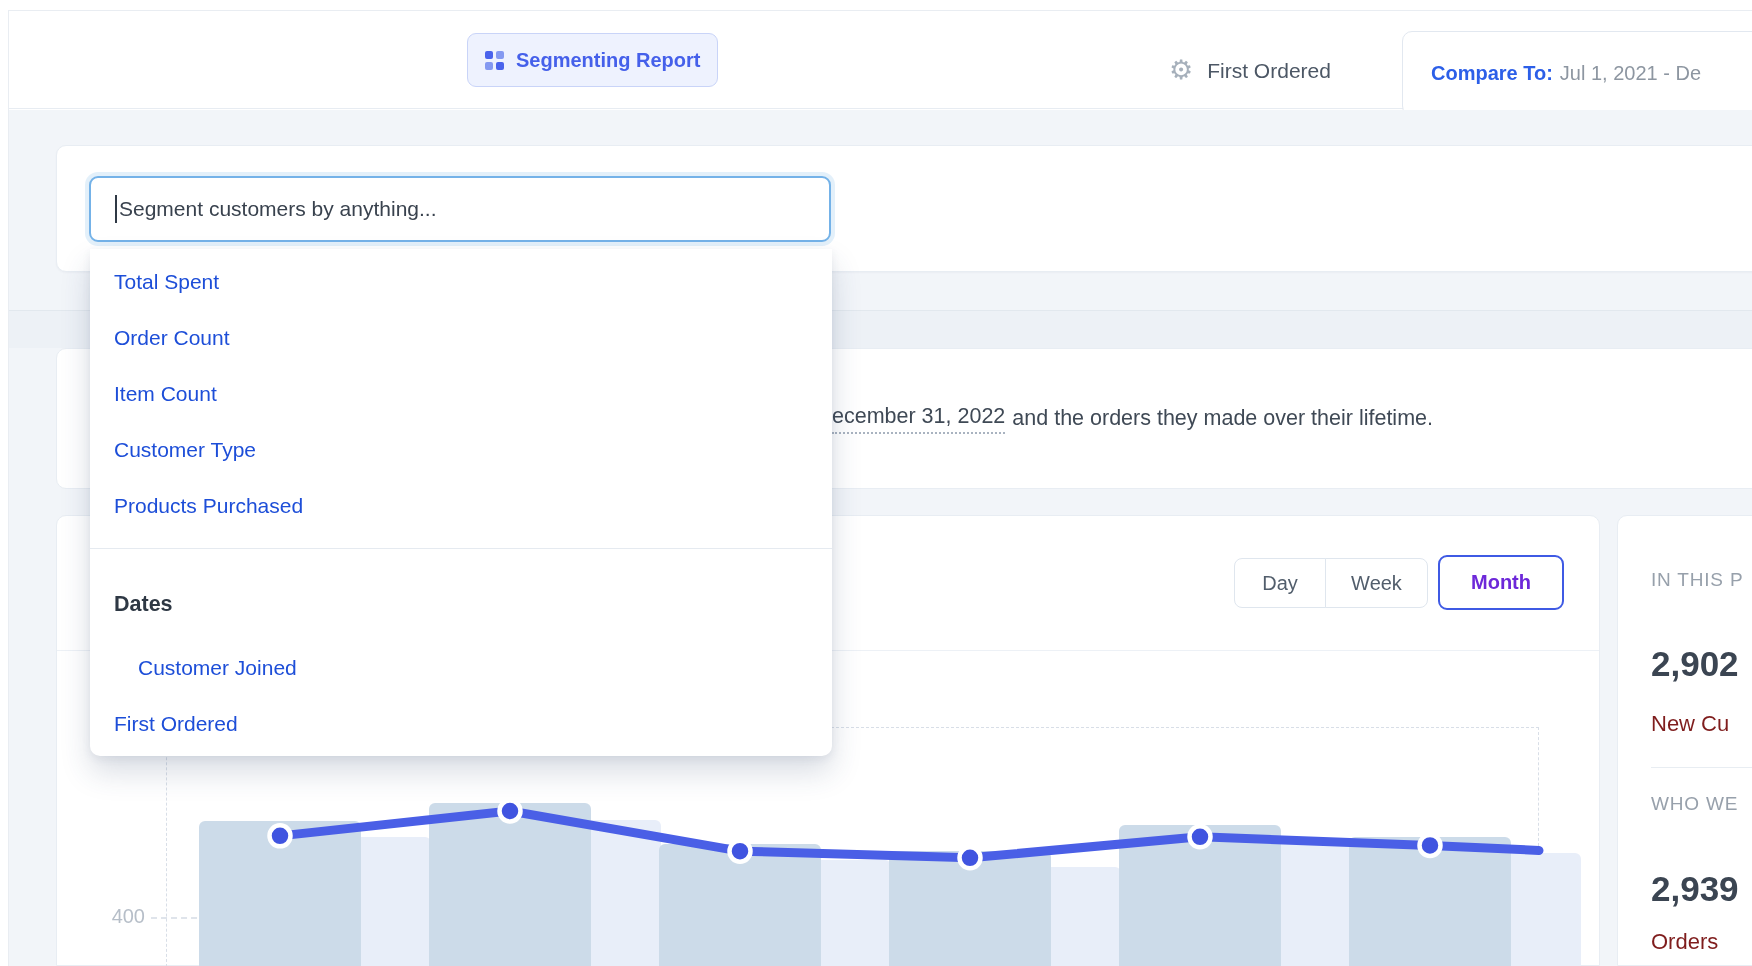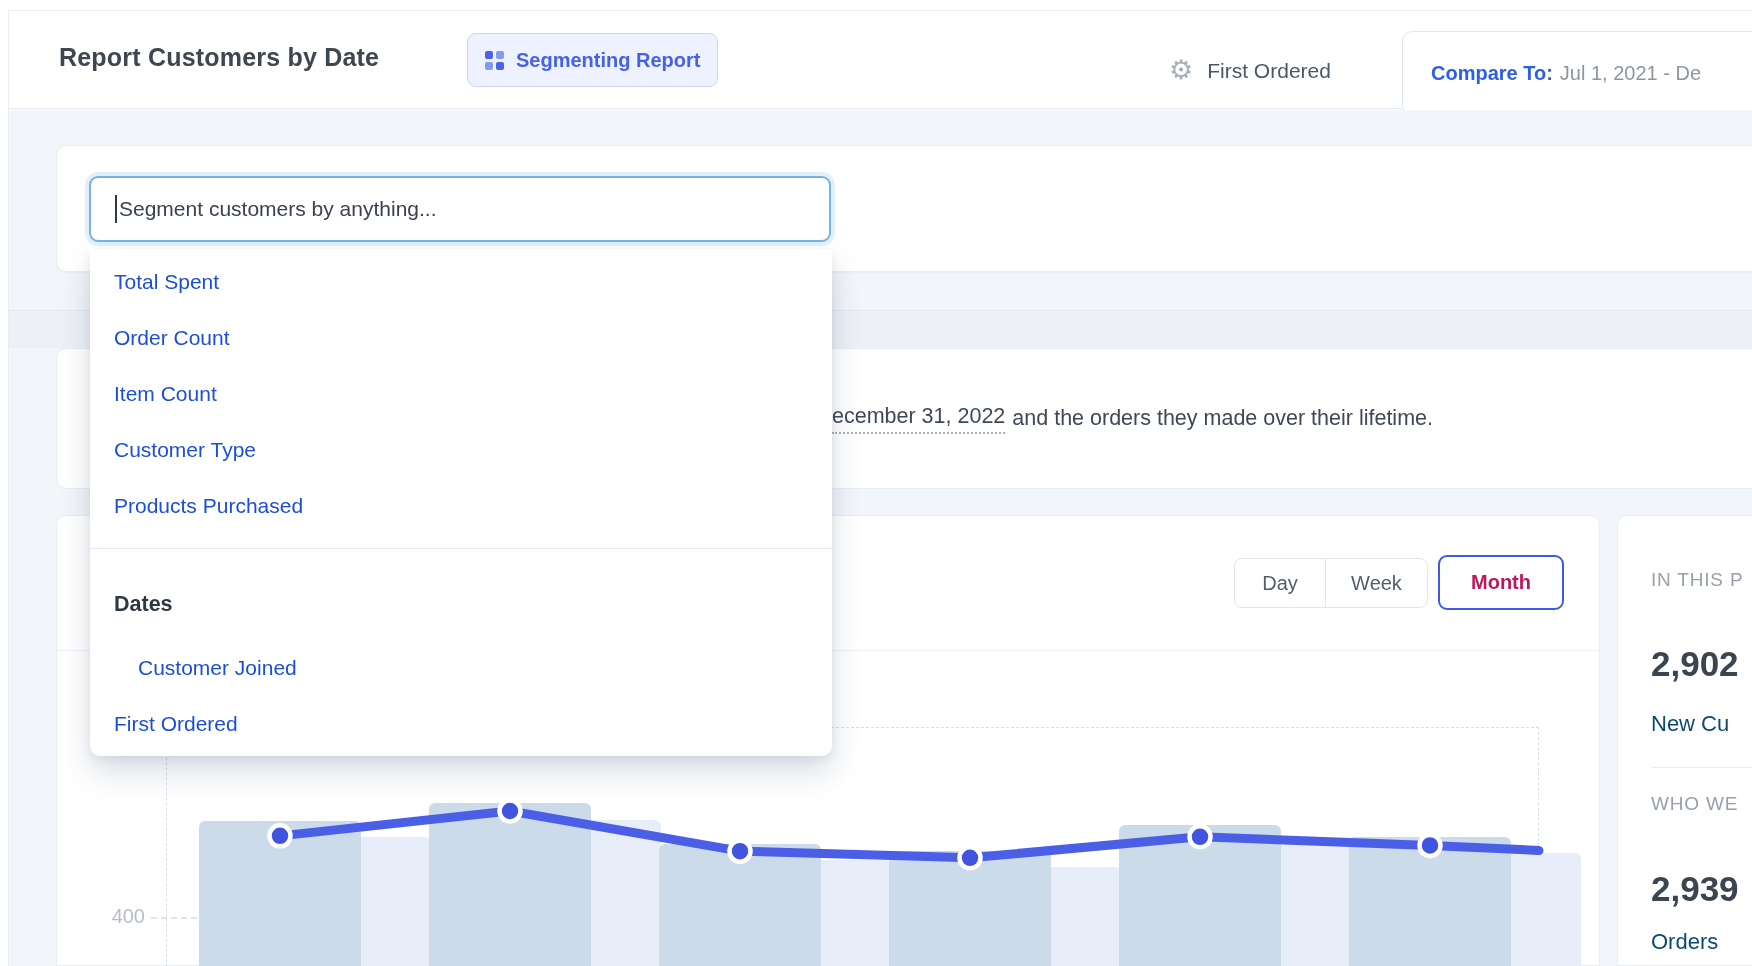--- a/index.html
+++ b/index.html
@@ -57,44 +57,43 @@
   
   #desc-line { position:absolute; left:832px; top:348px; height:141px; display:flex; align-items:center; white-space:nowrap; font-size:21.5px; color:#3f4955; z-index:5; }
   #desc-underlined { border-bottom:2px dotted #a9b3c0; padding-bottom:3px; }
   #desc-rest { margin-left:7px; }
 
   
   .seg-btn { position:absolute; display:flex; align-items:center; justify-content:center; background:#fff;
     font-size:20px; color:#525e6c; border:1px solid #dfe6ee; cursor:pointer; }
   #btn-day   { left:1177px; top:42px; width:92px;  height:50px; border-radius:8px 0 0 8px; }
   #btn-week  { left:1268px; top:42px; width:103px; height:50px; border-radius:0 8px 8px 0; }
-  #btn-month { left:1381px; top:39px; width:126px; height:55px; border:2px solid #3f5ae4; border-radius:9px; color:#be185d; font-weight:700; background:#fff; }
+  #btn-month { left:1381px; top:39px; width:126px; height:55px; border:2px solid #3f5ae4; border-radius:9px; color:#6d28d9; font-weight:700; background:#fff; }
   #chart-divider { position:absolute; left:0; top:134px; width:100%; height:1px; background:#edf1f6; }
   #y-tick-400 { position:absolute; left:40px; top:389px; width:48px; text-align:right; font-size:20px; color:#b6bec8; }
   #plot-border { position:absolute; left:109px; top:211px; width:1373px; height:240px;
     border-top:1px dashed #d8dee7; border-left:1px dashed #d8dee7; border-right:1px dashed #d8dee7; }
   #gridline-400 { position:absolute; left:94px; top:401px; width:1388px; border-top:2px dashed #dfe4eb; }
   .bar { position:absolute; border-radius:6px 6px 0 0; }
   #line-svg { position:absolute; left:0; top:0; pointer-events:none; }
 
   
   .sum-label { position:absolute; left:33px; font-size:19px; letter-spacing:.8px; color:#97a0ab; white-space:nowrap; }
   .sum-value { position:absolute; left:33px; font-size:35px; font-weight:700; color:#3b4552; white-space:nowrap; }
-  .sum-sub   { position:absolute; left:33px; font-size:22px; color:#0c4a6e; white-space:nowrap; }
+  .sum-sub   { position:absolute; left:33px; font-size:22px; color:#7f1d1d; white-space:nowrap; }
   #sum-divider { position:absolute; left:33px; right:0; top:251px; height:1px; background:#e8edf2; }
 </style>
 </head>
 <body>
 
 <div id="page">
   <div class="frame-top"></div>
   <div class="frame-left"></div>
 
   <div id="header">
-    <div id="page-title">Report Customers by Date</div>
     <div id="seg-badge">
       <span class="grid-icon">
           <span></span>
           <span></span>
           <span></span>
           <span></span>
         </span>
       <span class="lbl">Segmenting Report</span>
     </div>
     <div id="metric-group">

